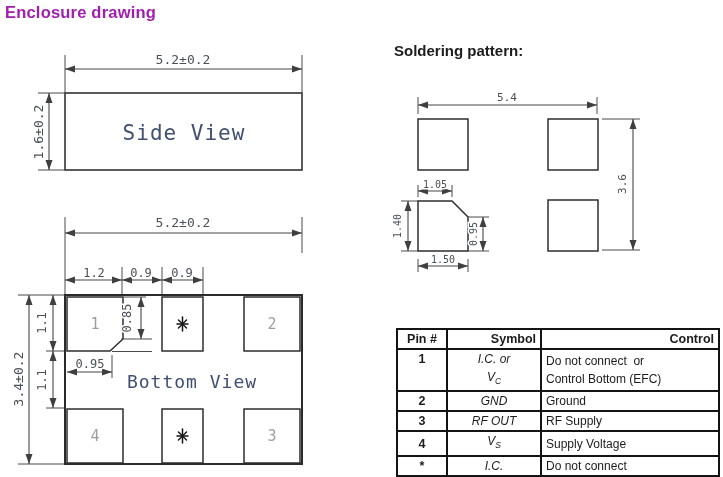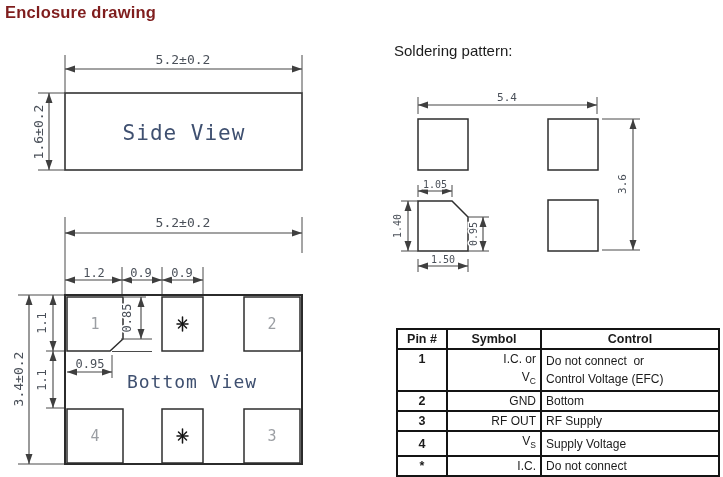--- a/index.html
+++ b/index.html
@@ -1,44 +1,44 @@
 <!DOCTYPE html>
 <html><head>
 <meta charset="utf-8">
 <style>
   html,body { margin:0; padding:0; background:#fff; }
   #page {
     position:relative; width:723px; height:477px; background:#ffffff;
     font-family:"Liberation Sans", sans-serif; overflow:hidden;
   }
   .abs { position:absolute; }
-  .h-main  { font-size:16.5px; font-weight:bold; color:#7f1d1d; letter-spacing:.2px; }
-  .h-sub   { font-size:15px;   font-weight:normal; color:#1c1c1c;text-align:center; }
+  .h-main  { font-size:16.5px; font-weight:bold; color:#a21caf; letter-spacing:.2px; }
+  .h-sub   { font-size:15px;   font-weight:bold; color:#1c1c1c;text-align:center; }
 
   
   svg text { font-family:"DejaVu Sans Mono", monospace; }
   .cad     { fill:#4a5059; paint-order:stroke; stroke:#ffffff; stroke-width:3px; }
   .view-label { fill:#3f5070; paint-order:stroke; stroke:#fff; stroke-width:0; letter-spacing:1px; }
   .padnum  { fill:#9b9ea3; }
   .shape   { fill:#ffffff; stroke:#333333; stroke-width:1.6px; }
   .pad     { fill:#ffffff; stroke:#2e2e2e; stroke-width:1.5px; }
   .outer   { fill:#ffffff; stroke:#2b2b2b; stroke-width:2px; }
   .ext     { stroke:#4a4a4a; stroke-width:1px; fill:none; }
   .dim     { stroke:#474747; stroke-width:1.1px; fill:none;
              marker-start:url(#arr); marker-end:url(#arr); }
   .star    { stroke:#161616; stroke-width:1.5px; stroke-linecap:round; }
 
   
   #pin-table { border-collapse:collapse; table-layout:fixed; width:322px;
                font-size:12px; color:#1b1b1b; }
   #pin-table th, #pin-table td { border:2px solid #141414; padding:0 4px; line-height:18px; }
-  #pin-table th { font-size:12.5px; text-align:center; font-weight:bold; }
+  #pin-table th { font-size:12.5px; text-align:right; font-weight:bold; }
   #pin-table th.c { text-align:center; }
   td.pin { text-align:center; font-weight:bold; font-size:12.5px; }
-  td.sym { text-align:right; }
+  td.sym { text-align:center;font-style:italic; }
   td.fn  { text-align:left; white-space:pre-wrap; }
   sub { font-size:8.5px; }
 </style>
 </head>
 <body>
 
 <div id="page">
 
   <div class="abs h-main" style="left:5px; top:3px;">Enclosure drawing</div>
 
@@ -188,26 +188,26 @@
       <th>Symbol</th>
       <th>Control</th>
     </tr>
     <tr style="height:40px">
       <td class="pin" style="vertical-align:top;">1</td>
       <td class="sym">
         <span>I.C. or</span><br>
         <span>V</span><sub>C</sub>
       </td>
       <td class="fn">Do not connect  or
-Control Voltage (EFC)</td>
+Control Bottom (EFC)</td>
     </tr>
     <tr style="height:19px">
       <td class="pin">2</td>
       <td class="sym">GND</td>
-      <td class="fn">Bottom</td>
+      <td class="fn">Ground</td>
     </tr>
     <tr style="height:20px">
       <td class="pin">3</td>
       <td class="sym">RF OUT</td>
       <td class="fn">RF Supply</td>
     </tr>
     <tr style="height:21px">
       <td class="pin">4</td>
       <td class="sym">
         <span>V</span><sub>S</sub>

